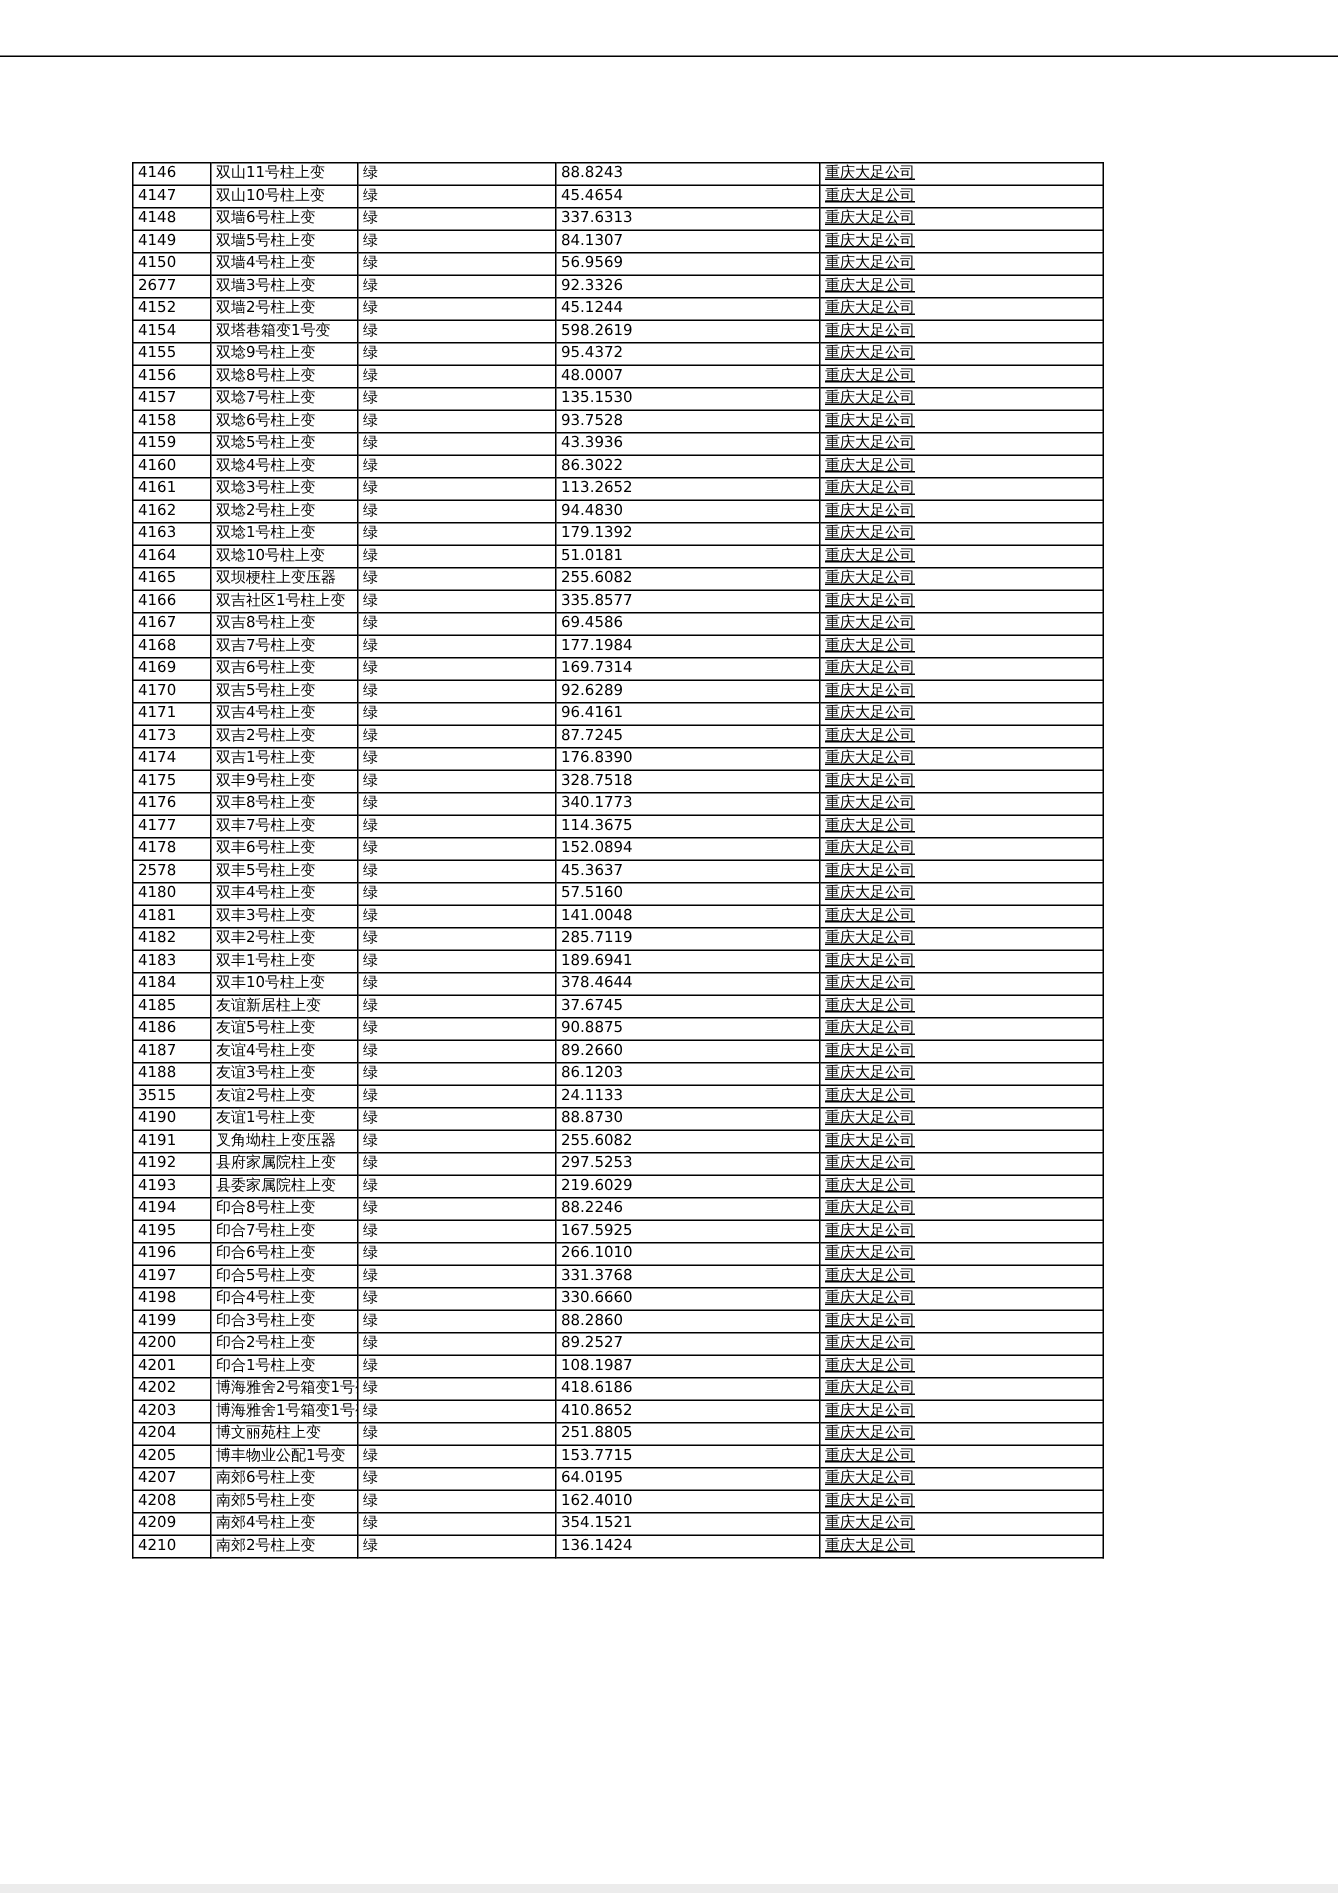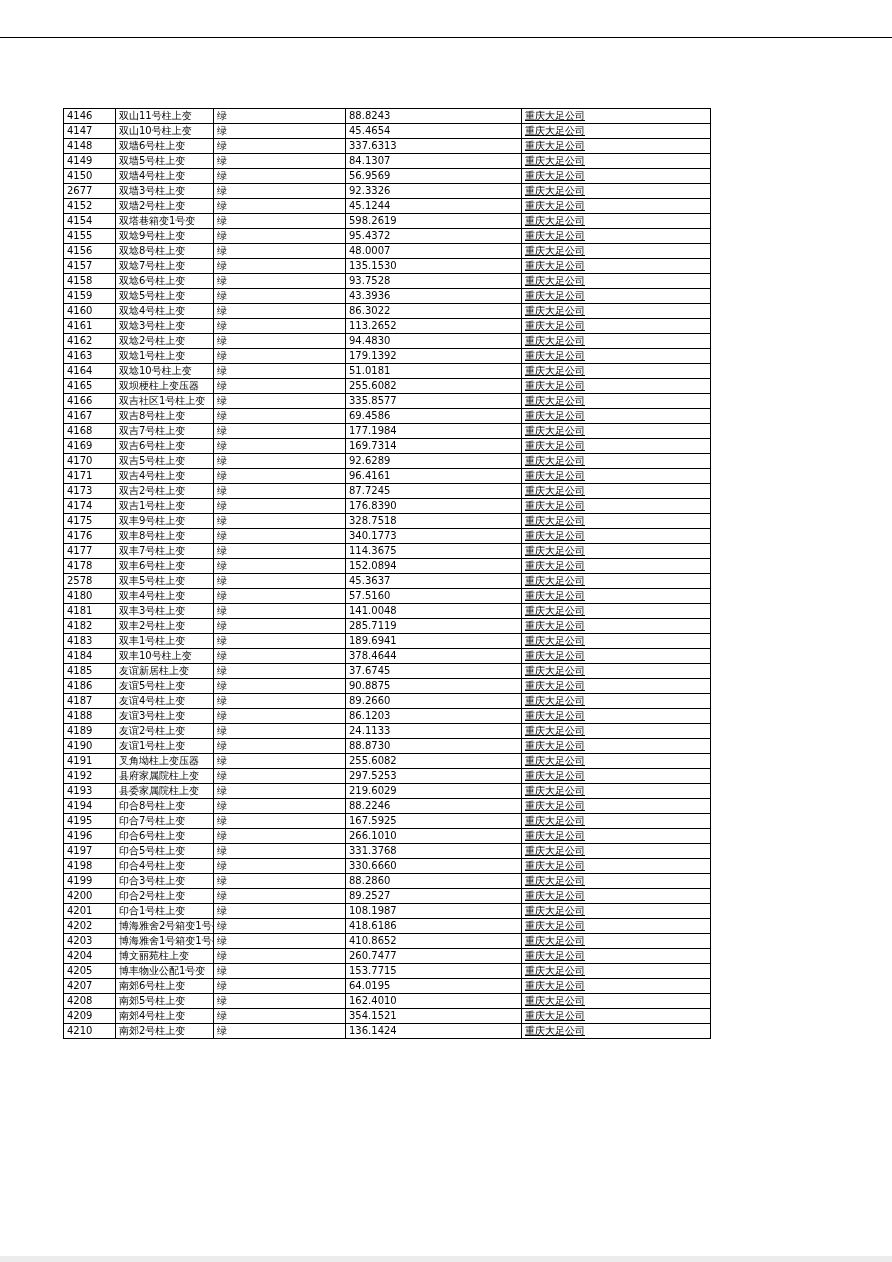--- a/index.html
+++ b/index.html
@@ -17,21 +17,21 @@
     background: #000;
   }
   .bottom-edge {
     position: absolute;
     bottom: 0; left: 0;
     width: 892px; height: 6px;
     background: #ececec;
   }
   .table-wrap {
     position: absolute;
-    top: 108px; left: 63px;
+    top: 108px; left: 88px;
     width: 647px;
   }
   table.data-table {
     border-collapse: collapse;
     table-layout: fixed;
     width: 647px;
     font-size: 10px;
   }
   table.data-table td {
     border: 1px solid #000;
@@ -392,21 +392,21 @@
 
   <tr>
     <td>4188</td>
     <td>友谊3号柱上变</td>
     <td>绿</td>
     <td>86.1203</td>
     <td class="company-cell">重庆大足公司</td>
   </tr>
 
   <tr>
-    <td>4189</td>
+    <td>3515</td>
     <td>友谊2号柱上变</td>
     <td>绿</td>
     <td>24.1133</td>
     <td class="company-cell">重庆大足公司</td>
   </tr>
 
   <tr>
     <td>4190</td>
     <td>友谊1号柱上变</td>
     <td>绿</td>
@@ -515,21 +515,21 @@
     <td>博海雅舍1号箱变1号变</td>
     <td>绿</td>
     <td>410.8652</td>
     <td class="company-cell">重庆大足公司</td>
   </tr>
 
   <tr>
     <td>4204</td>
     <td>博文丽苑柱上变</td>
     <td>绿</td>
-    <td>260.7477</td>
+    <td>251.8805</td>
     <td class="company-cell">重庆大足公司</td>
   </tr>
 
   <tr>
     <td>4205</td>
     <td>博丰物业公配1号变</td>
     <td>绿</td>
     <td>153.7715</td>
     <td class="company-cell">重庆大足公司</td>
   </tr>

